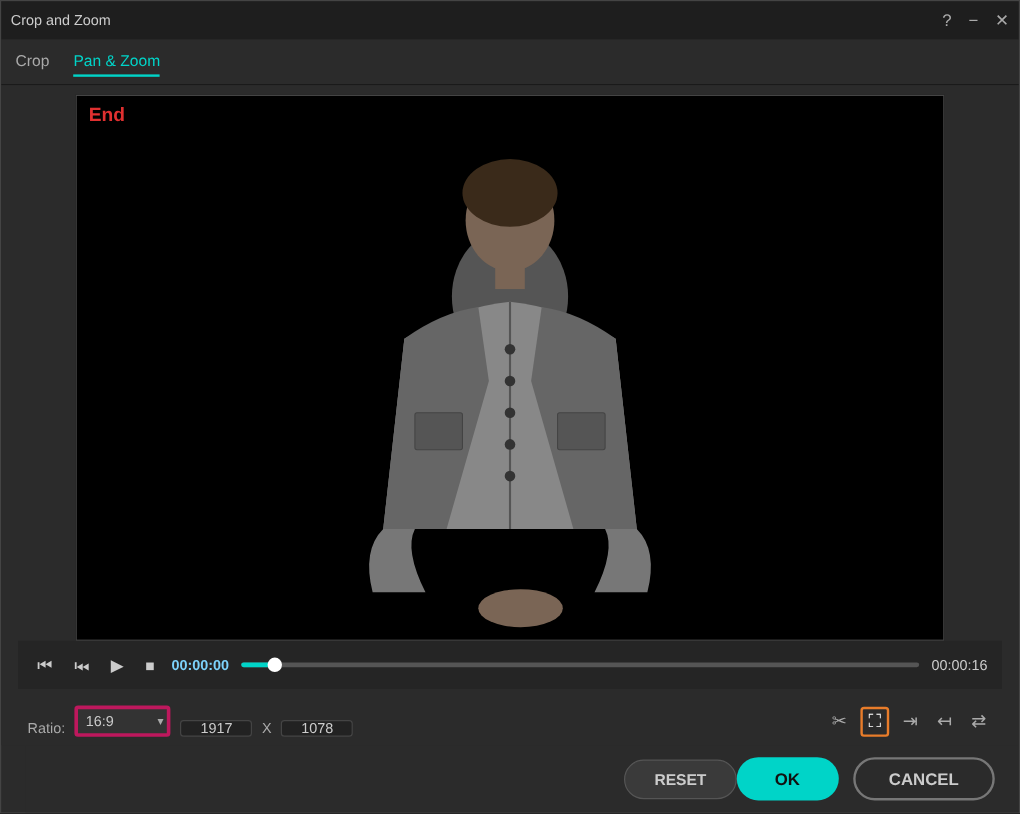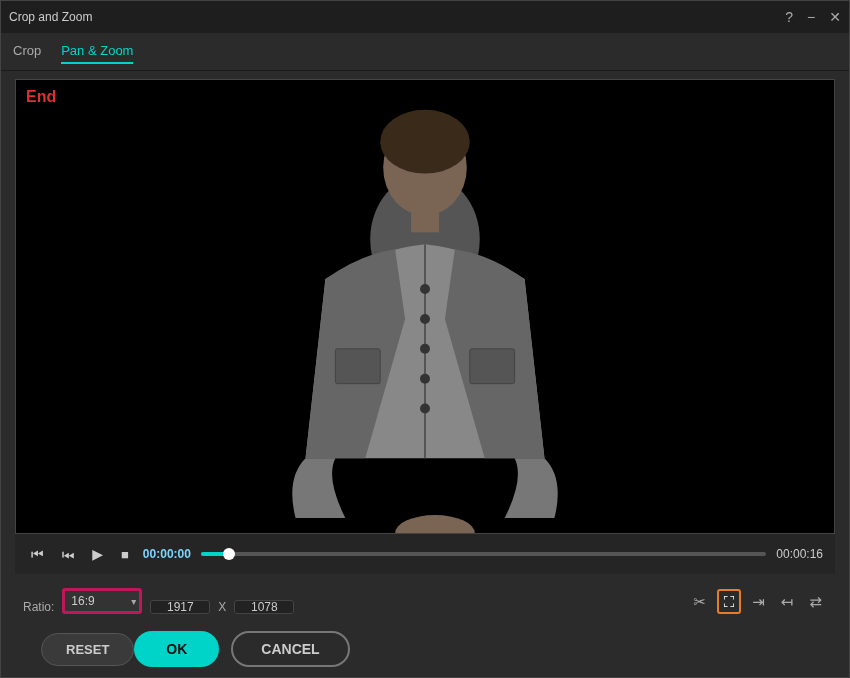--- a/index.html
+++ b/index.html
@@ -62,21 +62,21 @@
       border-bottom: 2px solid transparent;
     }
     .tab.active {
       color: #00d4c8;
       border-bottom: 2px solid #00d4c8;
     }
 
     
     .video-container {
       position: relative;
-      width: 820px;
+      width: 724px;
       height: 455px;
       margin: 8px auto 0;
       background: #000;
       border: 1px solid #444;
       overflow: hidden;
     }
 
     
     .end-label {
       position: absolute;
@@ -306,21 +306,21 @@
     }
     .icon-btn.active {
       border: 2px solid #e87c2a;
       color: #fff;
     }
 
     
     .footer {
       display: flex;
       align-items: center;
-      justify-content: flex-start;
+      justify-content: flex-end;
       padding: 10px 20px;
       background: #2b2b2b;
       margin-left: 20px;
     }
     .btn-reset {
       background: #3a3a3a;
       border: 1px solid #555;
       color: #ccc;
       font-size: 13px;
       font-weight: bold;

